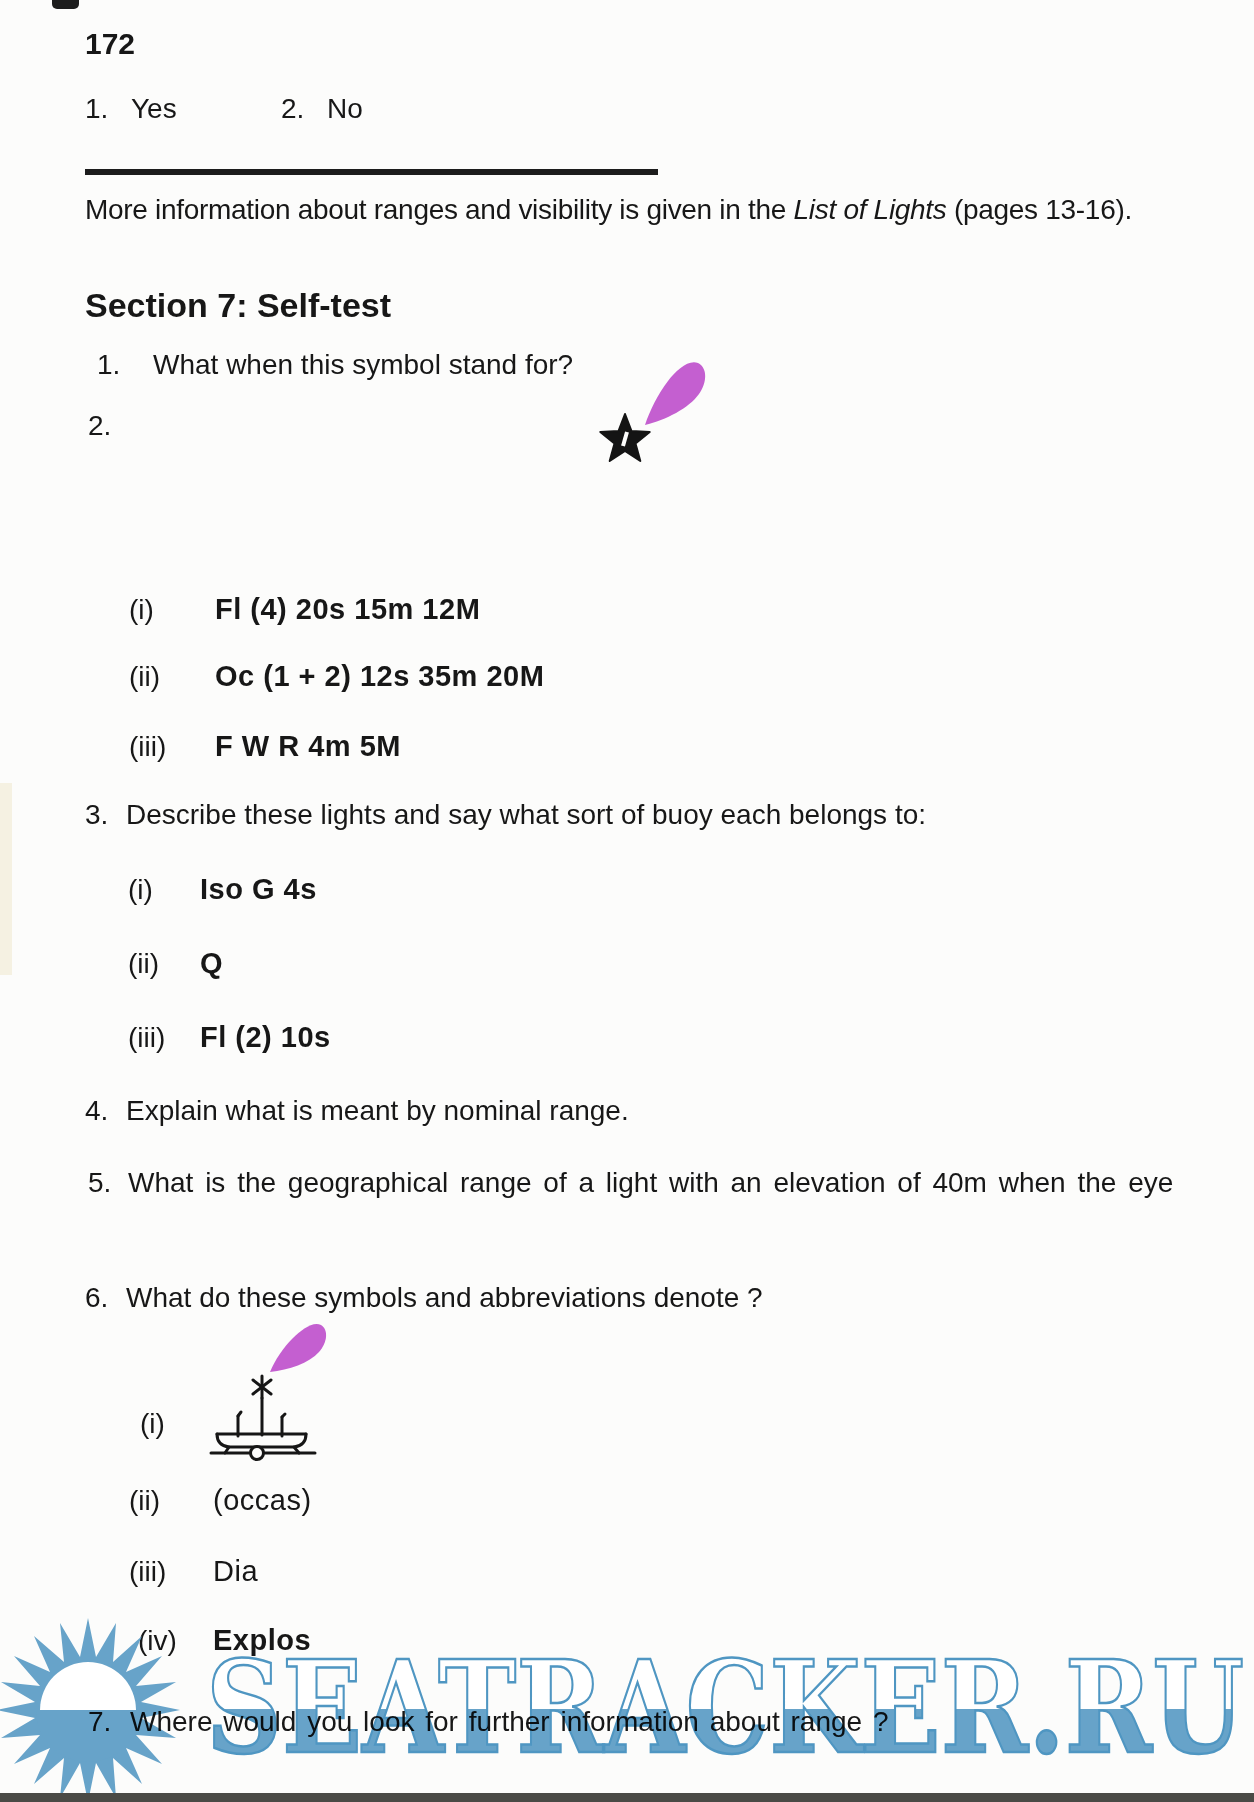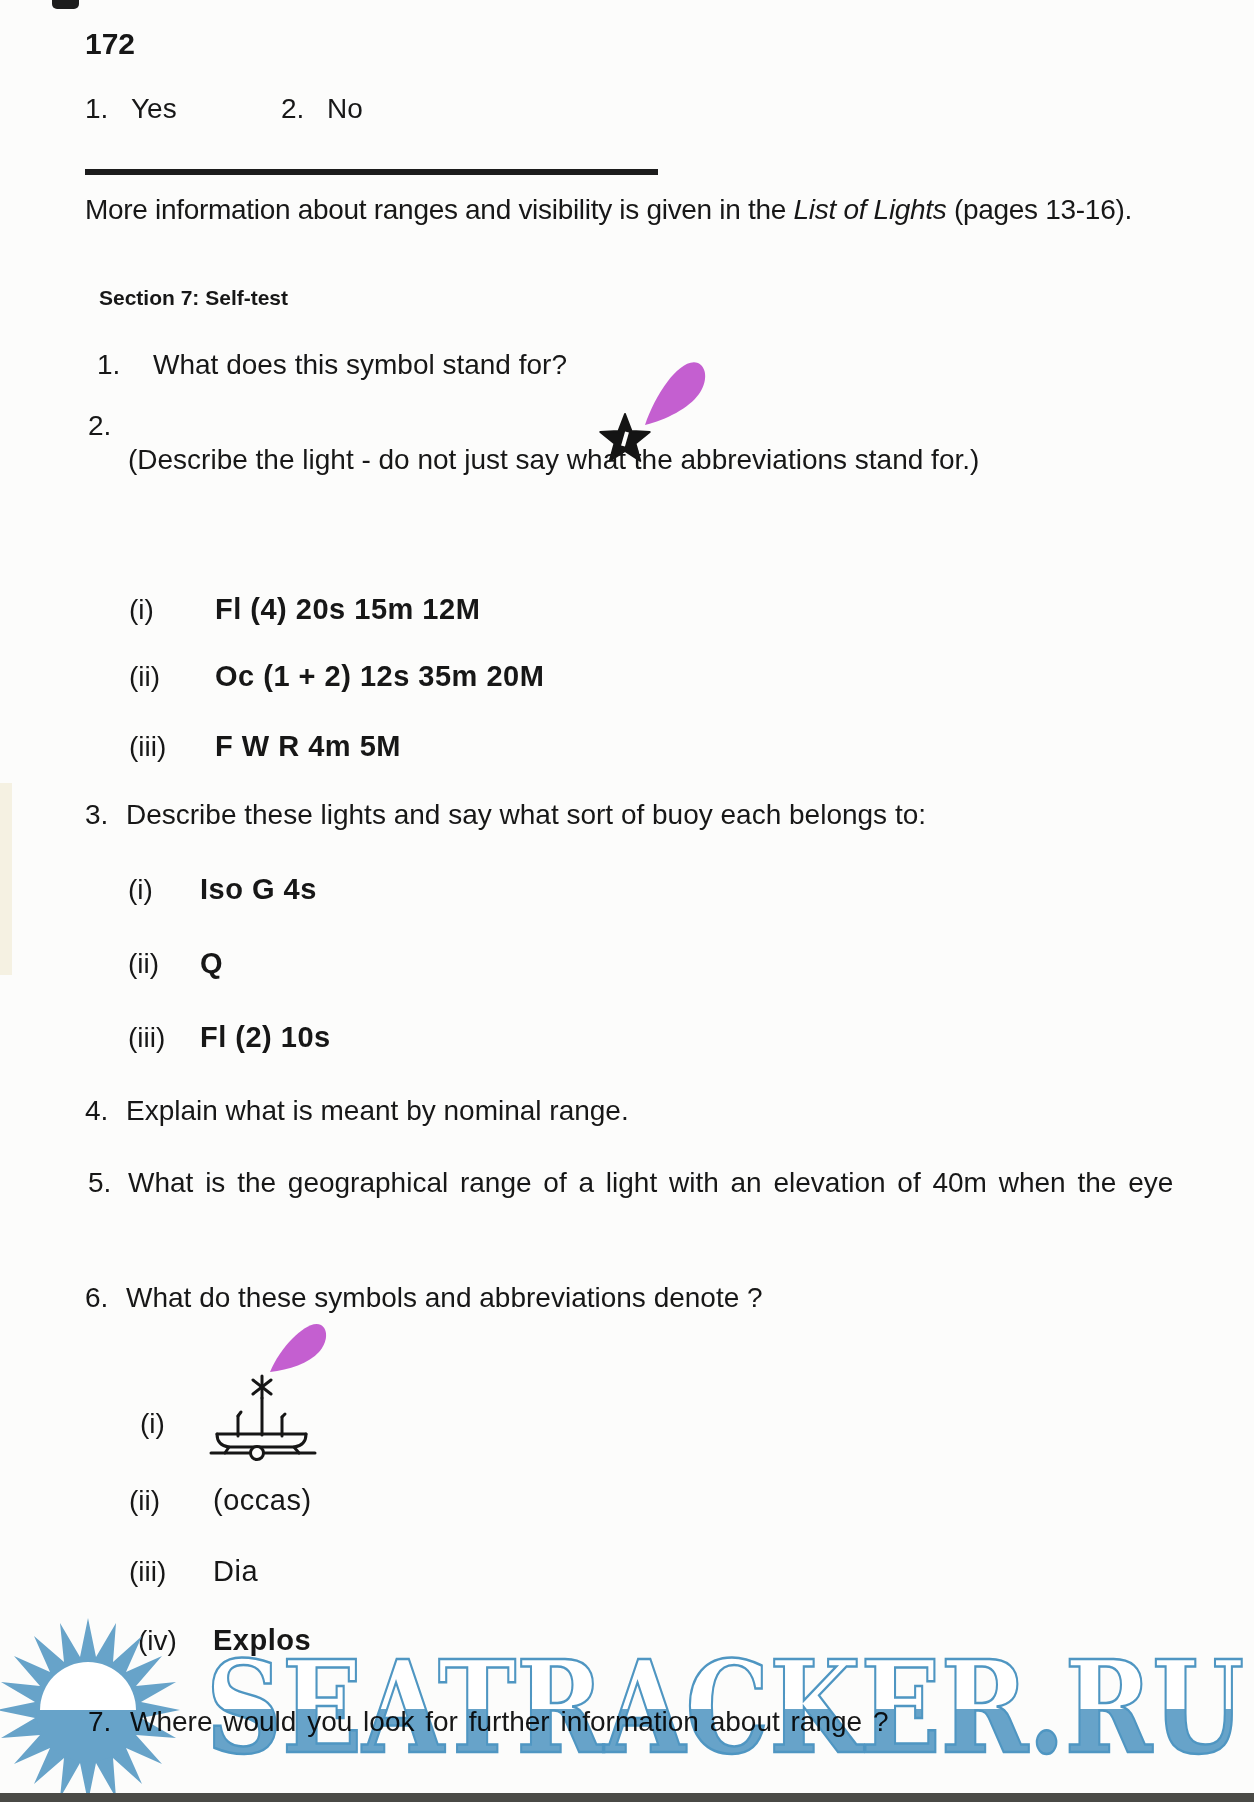--- a/index.html
+++ b/index.html
@@ -35,33 +35,32 @@
   <div class="abs t" style="left:131px;top:93px">Yes</div>
   <div class="abs t" style="left:281px;top:93px">2.</div>
   <div class="abs t" style="left:327px;top:93px">No</div>
 
   <div class="rule" style="left:85px;top:169px;width:573px;height:6px"></div>
 
   <div class="abs t" style="left:85px;top:194px;letter-spacing:-0.3px">
     <span>More information about ranges and visibility is given in the </span><span class="it">List of Lights</span><span> (pages 13-16).</span>
   </div>
 
-  <div class="abs t b" style="left:99px;top:286px;font-size:21px">Section 7: Self-test</div>
+  <div class="abs t b" style="left:85px;top:286px;font-size:34px">Section 7: Self-test</div>
 
   <div class="abs t" style="left:97px;top:349px">1.</div>
-  <div class="abs t" style="left:153px;top:349px">What does this symbol stand for?</div>
+  <div class="abs t" style="left:153px;top:349px">What when this symbol stand for?</div>
 
   <svg class="abs" style="left:586px;top:332px" width="135" height="140" viewBox="0 0 135 140">
     <path d="M59,93 C64,78 72,62 82,49 C90,38 103,27 112,31 C122,36 121,51 113,62 C103,76 80,88 59,93 Z" fill="#c45fd0"></path>
     <polygon fill="#141414" stroke="#141414" stroke-width="2" stroke-linejoin="round" points="39,82 45.5,99.1 63.7,100 49.5,111.4 54.3,129 39,119 23.7,129 28.5,111.4 14.3,100 32.5,99.1"></polygon>
     <path d="M41,100 L37,114" stroke="#fcfcfb" stroke-width="4" fill="none"></path>
   </svg>
 
   <div class="abs t" style="left:88px;top:410px">2.</div>
-  <div class="abs t" style="left:128px;top:444px">(Describe the light - do not just say what the abbreviations stand for.)</div>
 
   <div class="abs lbl" style="left:129px;top:594px">(i)</div>
   <div class="abs val" style="left:215px;top:593px">Fl (4) 20s 15m 12M</div>
   <div class="abs lbl" style="left:129px;top:661px">(ii)</div>
   <div class="abs val" style="left:215px;top:660px">Oc (1 + 2) 12s 35m 20M</div>
   <div class="abs lbl" style="left:129px;top:731px">(iii)</div>
   <div class="abs val" style="left:215px;top:730px">F W R 4m 5M</div>
 
   <div class="abs t" style="left:85px;top:799px">3.</div>
   <div class="abs t" style="left:126px;top:799px">Describe these lights and say what sort of buoy each belongs to:</div>

